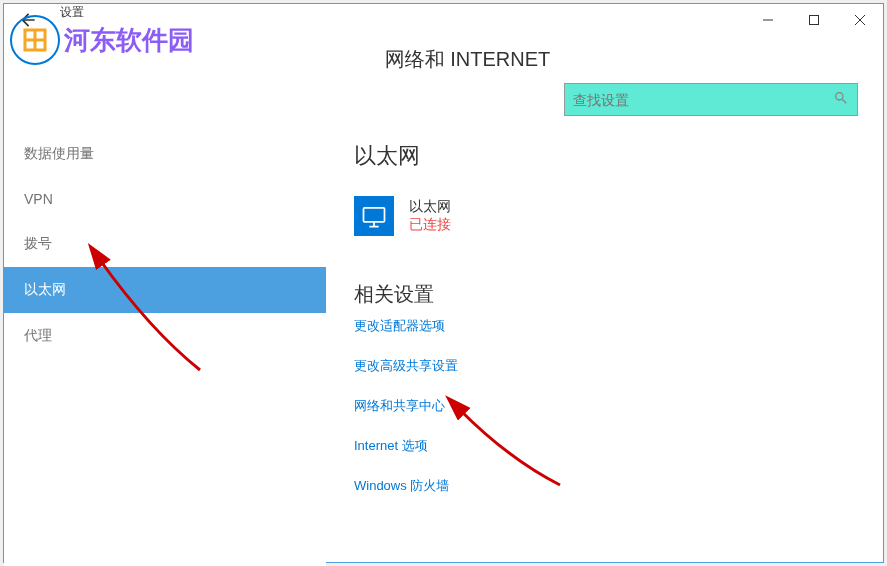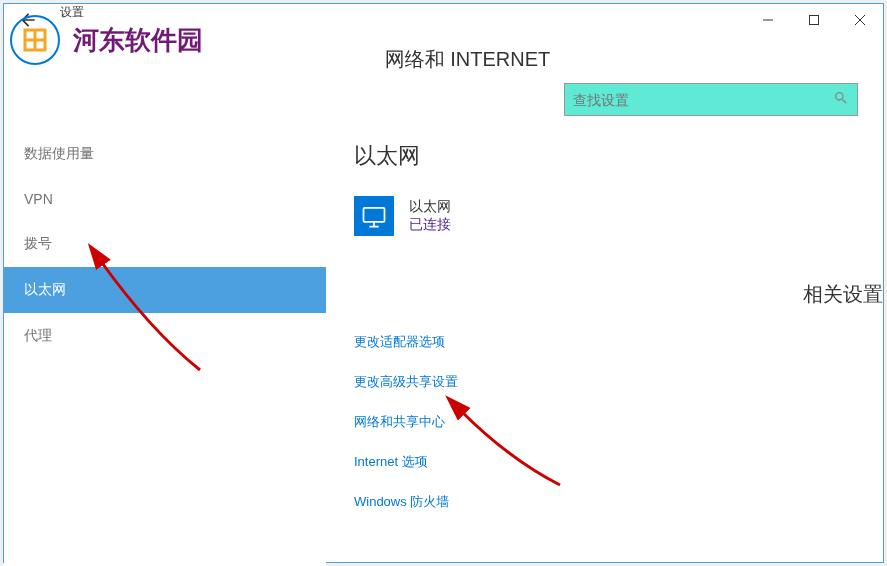--- a/index.html
+++ b/index.html
@@ -18,26 +18,26 @@
     .search-box .sicon { color: #666; }
     .body-area { display: flex; height: calc(100% - 95px); }
     .sidebar { width: 322px; background: #fff; }
     .sidebar-item { padding: 14px 20px; font-size: 14px; color: #737373; cursor: pointer; }
     .sidebar-item.active { background: #4da0e0; color: #fff; }
     .content { flex: 1; padding: 10px 0 0 28px; }
     .h1 { font-size: 22px; font-weight: 400; color: #333; margin-bottom: 25px; }
     .net-block { display: flex; align-items: center; margin-bottom: 45px; cursor: pointer; }
     .net-icon { width: 40px; height: 40px; background: #0078d7; display: flex; align-items: center; justify-content: center; margin-right: 15px; }
     .net-text .name { font-size: 14px; color: #333; }
-    .net-text .status { font-size: 14px; color: #4c1d95; }
-    .h2 { font-size: 20px; font-weight: 400; color: #333; margin-bottom: 25px; text-align: right; }
+    .net-text .status { font-size: 14px; color: #ef4444; }
+    .h2 { font-size: 20px; font-weight: 400; color: #333; margin-bottom: 9px; }
     .link { font-size: 13px; color: #0078d7; margin-bottom: 22px; cursor: pointer; display: block; }
     .watermark { position: absolute; top: 15px; left: 10px; display: flex; align-items: center; pointer-events: none; }
     .wm-logo { width: 50px; height: 50px; }
-    .wm-text { font-size: 26px; font-weight: bold; color: #701a75; margin-left: 13px; font-family: Liberation Mono, monospace; }
+    .wm-text { font-size: 26px; font-weight: bold; color: #8b5cf6; margin-left: 4px; font-family: Liberation Mono, monospace; }
     .arrow { position: absolute; pointer-events: none; }
     .arrow svg { overflow: visible; }
   </style>
 </head>
 <body>
 
 <div class="window">
   <div class="titlebar">
     <div class="back-btn">
       <svg viewBox="0 0 24 24">

